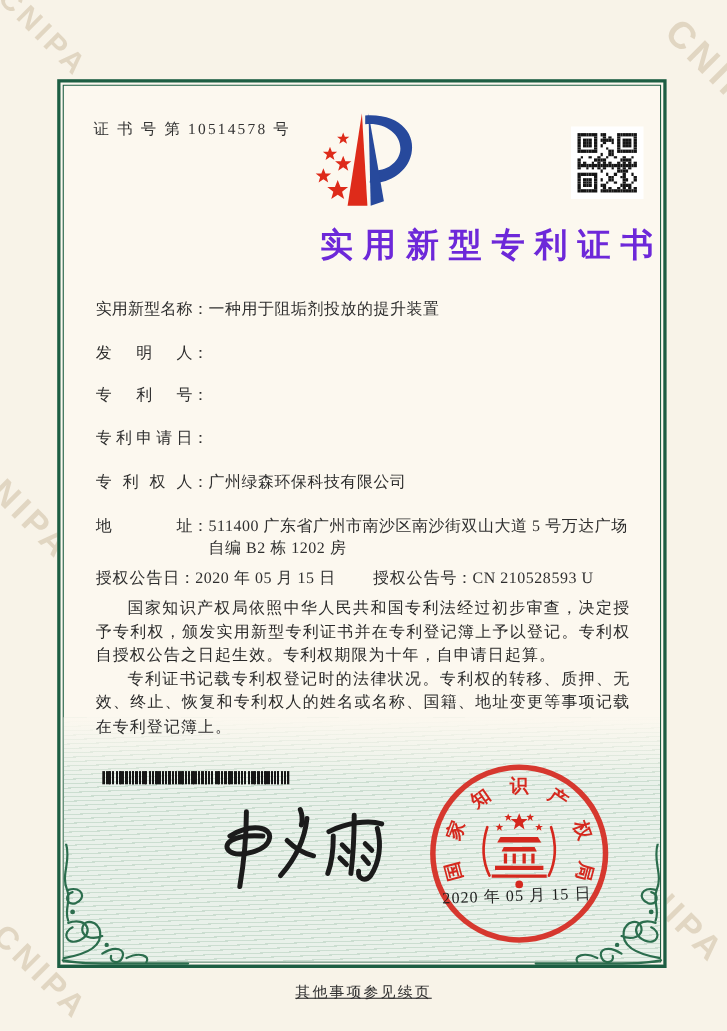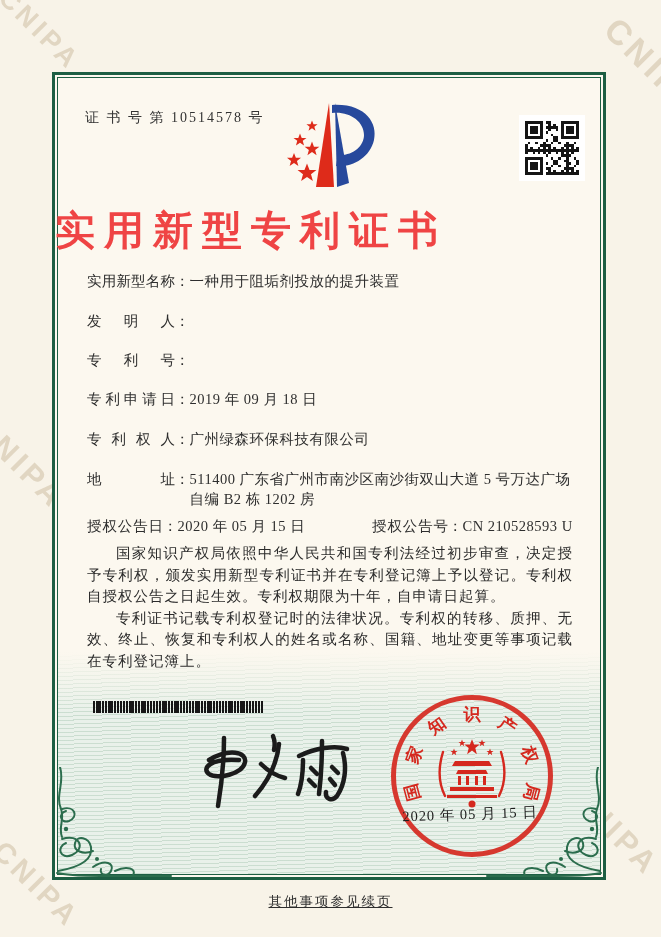--- a/index.html
+++ b/index.html
@@ -55,36 +55,36 @@
   .qr{
     position:absolute;right:18px;top:40px;width:66px;height:66px;
     background:#fff;display:flex;align-items:center;justify-content:center;
   }
   .qr-grid{
     position:relative;width:54px;height:54px;background:#fff;
     display:grid;grid-template-columns:repeat(21,1fr);grid-template-rows:repeat(21,1fr);
   }
   .qr-grid div{background:#151515;}
   .cert-title{
-    position:absolute;left:0;top:128px;width:100%;text-align:left;
-    font-size:40px;font-weight:bold;letter-spacing:9px;color:#ef4444;
+    position:absolute;left:0;top:128px;width:100%;text-align:right;
+    font-size:30px;font-weight:bold;letter-spacing:9px;color:#6d28d9;
   }
   
   .fields{position:absolute;left:32px;top:196px;width:486px;font-size:14.5px;}
   .frow{position:absolute;left:0;display:flex;width:100%;line-height:20px;}
   .flabel{
     display:inline-block;width:88px;text-align:justify;text-align-last:justify;
     flex:0 0 88px;letter-spacing:0;
   }
   .fcolon{flex:0 0 14px;}
   .fvalue{flex:1;letter-spacing:.5px;}
   .r1{top:0;} .r2{top:40px;} .r3{top:79px;} .r4{top:118px;} .r5{top:158px;}
   .r6{top:198px;justify-content:space-between;} .r7{top:245px;}
   .grant-group{display:flex;}
-  .grant-group.second{position:absolute;left:252px;top:0;margin-left:33px;}
+  .grant-group.second{position:absolute;left:252px;top:0;}
   .r7 .flabel{width:76px;flex-basis:76px;}
   
   .body-text{
     position:absolute;left:32px;top:468px;width:486px;
     font-size:14.5px;line-height:21.5px;letter-spacing:1px;color:#2b2b2b;
     text-align:justify;
   }
   .body-text p{margin:0;text-indent:2em;}
   
   .barcode{
@@ -420,21 +420,20 @@
       <span class="flabel">发明人</span>
         <span class="fcolon">：</span>
     </div>
     <div class="frow r3">
       <span class="flabel">专利号</span>
         <span class="fcolon">：</span>
     </div>
     <div class="frow r4">
       <span class="flabel">专利申请日</span>
         <span class="fcolon">：</span>
-      <span class="fvalue">2019 年 09 月 18 日</span>
     </div>
     <div class="frow r5">
       <span class="flabel">专利权人</span>
         <span class="fcolon">：</span>
       <span class="fvalue">广州绿森环保科技有限公司</span>
     </div>
     <div class="frow r6">
       <span class="flabel">地址</span>
         <span class="fcolon">：</span>
       <span class="fvalue">511400 广东省广州市南沙区南沙街双山大道 5 号万达广场自编 B2 栋 1202 房</span>

